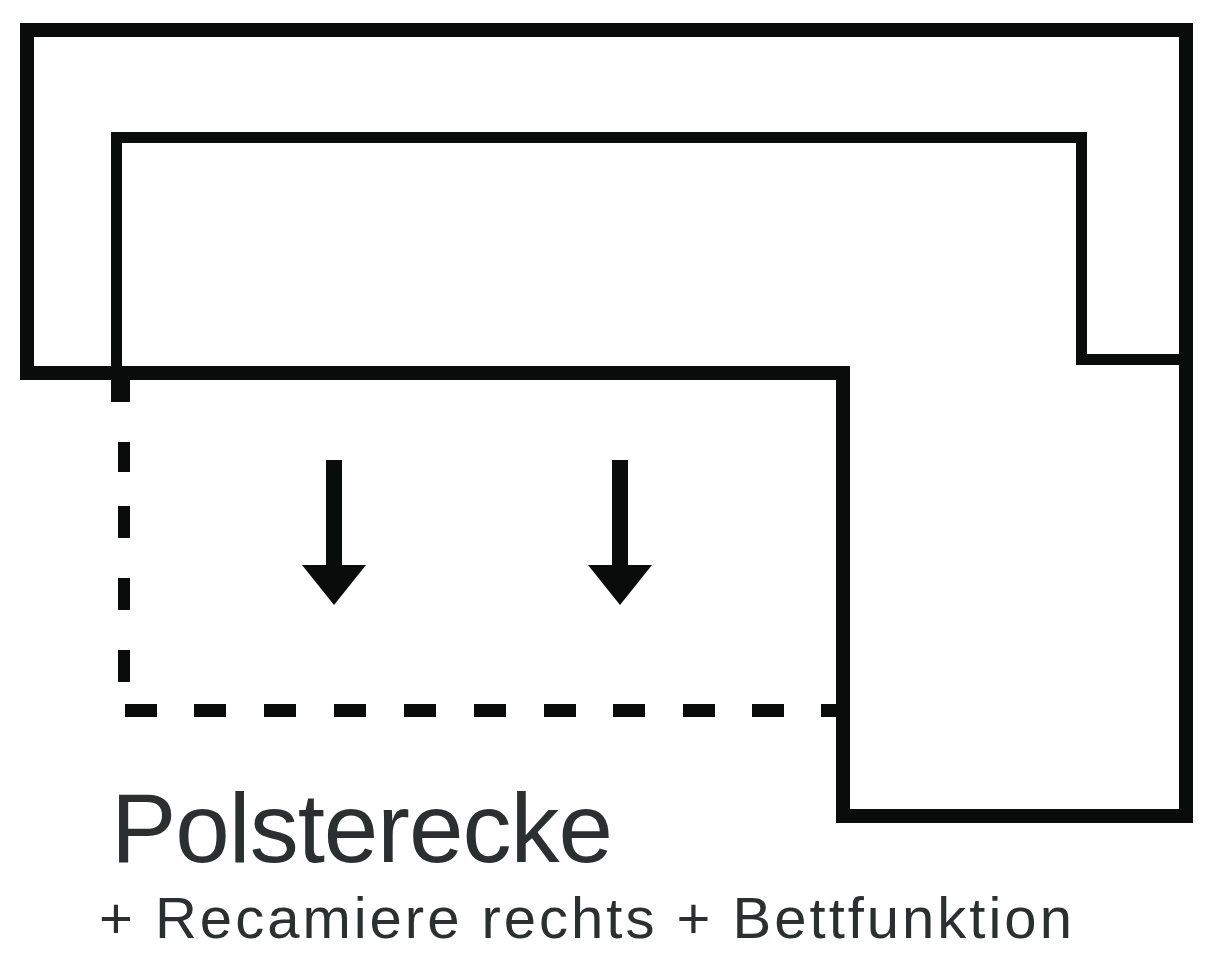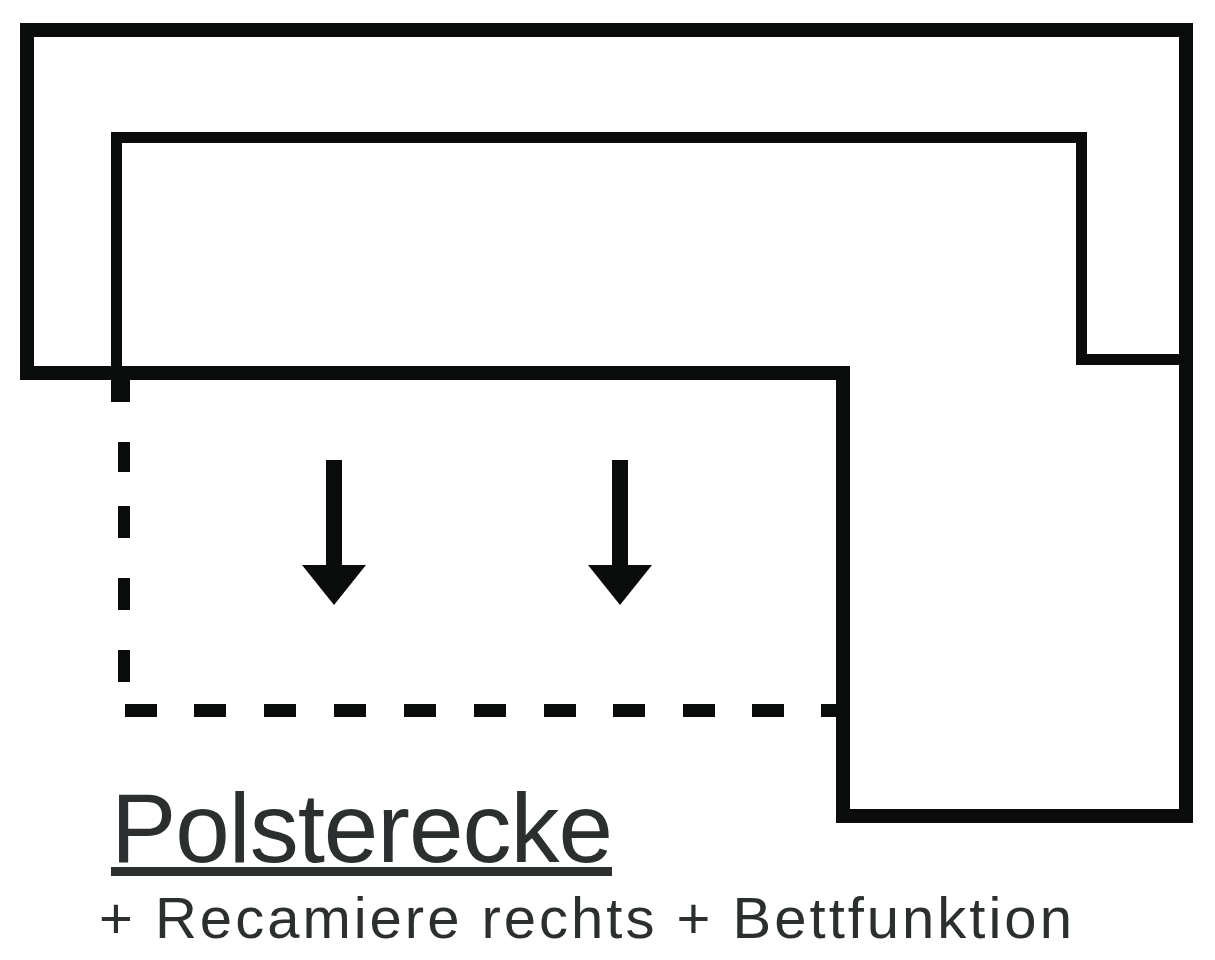--- a/index.html
+++ b/index.html
@@ -44,21 +44,20 @@
     border-top: 40px solid var(--line);
   }
   .caption-title {
     position: absolute;
     left: 111px; top: 779px;
     font-size: 98px;
     line-height: 1;
     letter-spacing: -1px;
     color: var(--text);
     white-space: nowrap;
-    text-decoration: underline;
   }
   .caption-subtitle {
     position: absolute;
     left: 99px; top: 889px;
     font-size: 58px;
     line-height: 1;
     letter-spacing: 3px;
     color: var(--text);
     white-space: nowrap;
   }

